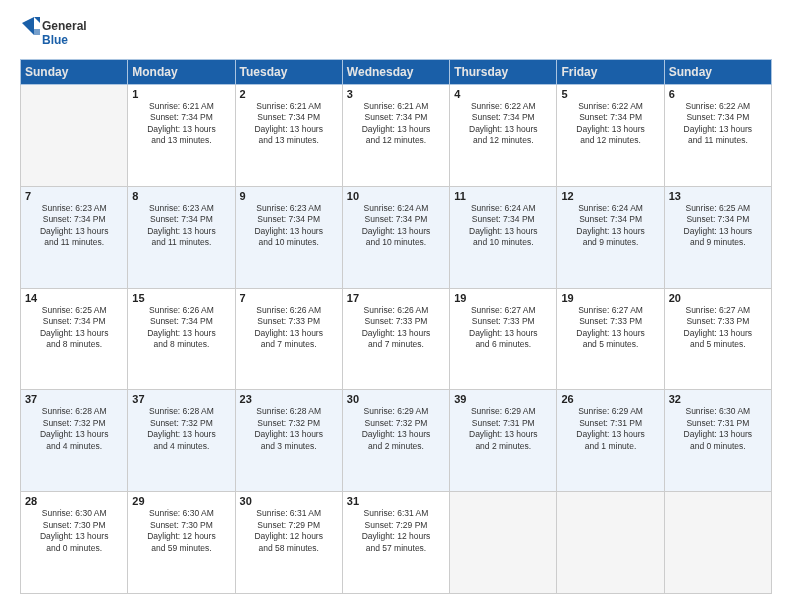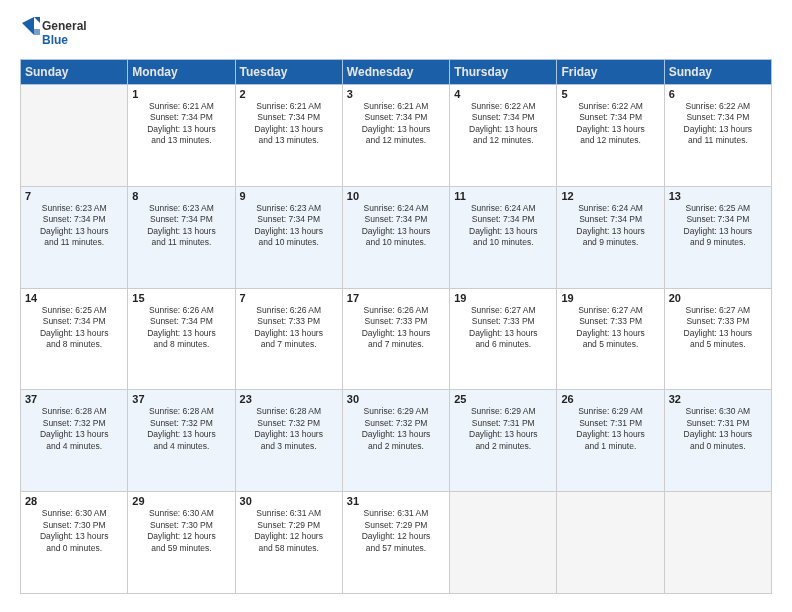--- a/index.html
+++ b/index.html
@@ -293,21 +293,21 @@
 and 3 minutes.</div>
           </td>
           <td>
             <span class="day-number">30</span>
             <div class="day-info" style="white-space: pre-line;">Sunrise: 6:29 AM
 Sunset: 7:32 PM
 Daylight: 13 hours
 and 2 minutes.</div>
           </td>
           <td>
-            <span class="day-number">25</span>
+            <span class="day-number">39</span>
             <div class="day-info" style="white-space: pre-line;">Sunrise: 6:29 AM
 Sunset: 7:31 PM
 Daylight: 13 hours
 and 2 minutes.</div>
           </td>
           <td>
             <span class="day-number">26</span>
             <div class="day-info" style="white-space: pre-line;">Sunrise: 6:29 AM
 Sunset: 7:31 PM
 Daylight: 13 hours

